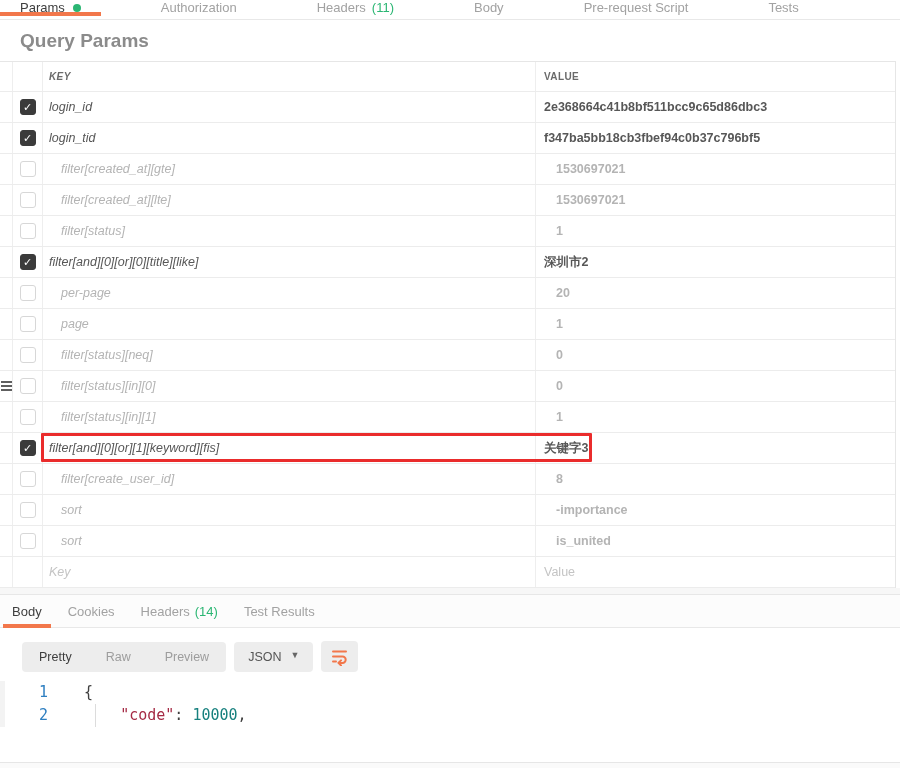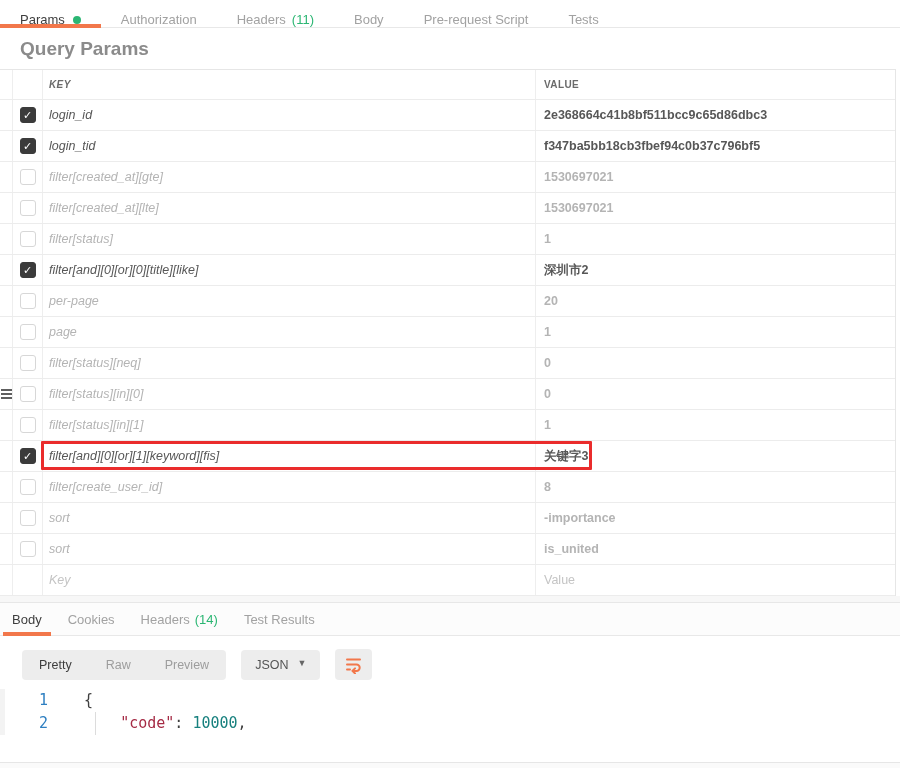--- a/index.html
+++ b/index.html
@@ -5,21 +5,21 @@
   :root{
     --accent:#F2774B; --green:#2BB673; --red:#EA2C2C; --chk:#3B3B3B;
     --lineno:#2E7FC1; --jkey:#A52A44; --jnum:#17807E;
   }
   *{margin:0;padding:0;box-sizing:border-box;}
   html,body{width:900px;height:768px;overflow:hidden;background:#fff;
     font-family:"Liberation Sans","DejaVu Sans",sans-serif;-webkit-font-smoothing:antialiased;}
   body{position:relative;}
 
   
-  .topbar{height:28px;border-bottom:1px solid #e8e8e8;display:flex;align-items:flex-end;background:#fff;}
+  .topbar{height:20px;border-bottom:1px solid #e8e8e8;display:flex;align-items:flex-start;background:#fff;gap:40px;}
   .tab{position:relative;display:flex;align-items:center;padding:0 20px;font-size:13px;color:#a2a2a2;cursor:pointer;}
   .tab.active{color:#3e3e3e;}
   .tab.active::after{content:"";position:absolute;left:0;right:0;bottom:-1px;height:4px;background:var(--accent);}
   .tab .count{color:var(--green);margin-left:6px;}
   .tab .dot{width:8px;height:8px;border-radius:50%;background:var(--green);margin-left:8px;}
 
   
   .qp-label{padding:10px 20px 9px;font-size:19px;font-weight:600;color:#8b8b8b;}
 
   
@@ -27,39 +27,39 @@
   .prow{display:grid;grid-template-columns:13px 30px 493px 1fr;align-items:stretch;height:31px;
     border-bottom:1px solid #ececec;position:relative;font-size:12.5px;}
   .phead{height:30px;}
   .c{display:flex;align-items:center;height:100%;}
   .c-drag{border-right:1px solid #eeeeee;justify-content:center;}
   .c-check{border-right:1px solid #eeeeee;justify-content:center;}
   .c-key{border-right:1px solid #eeeeee;padding-left:6px;overflow:hidden;white-space:nowrap;font-style:italic;}
   .c-val{padding-left:8px;overflow:hidden;white-space:nowrap;font-weight:bold;}
   .phead .c-key,.phead .c-val{font-size:10px;font-weight:700;letter-spacing:.4px;color:#6a6a6a;}
   .prow.checked .c-key,.prow.checked .c-val{color:#575757;}
-  .prow.unchecked .c-key,.prow.unchecked .c-val{color:#b4b4b4;}
+  .prow.unchecked .c-key,.prow.unchecked .c-val{color:#b4b4b4;margin-left:12px;}
   .prow.placeholder .c-key,.prow.placeholder .c-val{color:#c4c4c4;font-size:12.5px;font-weight:400;}
   .cbx{width:16px;height:16px;border-radius:3px;border:1px solid #d7d7d7;background:#fff;
     display:flex;align-items:center;justify-content:center;cursor:pointer;}
   .cbx.on{background:var(--chk);border-color:var(--chk);color:#fff;font-size:11px;font-weight:700;line-height:1;}
   .dragbars{width:11px;height:2px;background:#5f5f5f;box-shadow:0 -4px 0 #5f5f5f,0 4px 0 #5f5f5f;cursor:grab;}
   .hl-box{position:absolute;left:41px;right:303px;top:0;bottom:1px;border:3px solid var(--red);
     border-radius:1px;pointer-events:none;z-index:3;}
 
   
   .gap-strip{height:7px;background:#f7f7f7;border-bottom:1px solid #e7e7e7;}
   .resp-tabbar{height:33px;background:#fcfcfc;border-bottom:1px solid #e8e8e8;display:flex;align-items:stretch;padding-left:3px;}
   .rtab{position:relative;display:flex;align-items:center;padding:0 9px;margin-right:8px;font-size:13px;color:#a2a2a2;cursor:pointer;}
   .rtab.active{color:#3e3e3e;}
   .rtab.active::after{content:"";position:absolute;left:0;right:0;bottom:-1px;height:4px;background:var(--accent);}
   .rtab .count{color:var(--green);margin-left:5px;}
 
   
-  .toolbar{display:flex;align-items:center;gap:15px;padding:13px 0 0 22px;height:44px;}
+  .toolbar{display:flex;align-items:center;gap:8px;padding:13px 0 0 22px;height:44px;}
   .segmented{display:flex;background:#ededed;border-radius:4px;overflow:hidden;}
   .seg{padding:8px 17px;font-size:12.5px;color:#9d9d9d;cursor:pointer;}
   .seg.active{color:#3d3d3d;}
   .lang-select{display:flex;align-items:flex-start;gap:9px;background:#ededed;border-radius:4px;
     padding:8px 14px;font-size:12.5px;color:#555;cursor:pointer;}
   .lang-select .caret{font-size:9px;color:#666;}
   .wrap-btn{width:37px;height:31px;background:#ededed;border-radius:4px;display:flex;
     align-items:center;justify-content:center;cursor:pointer;}
 
   

